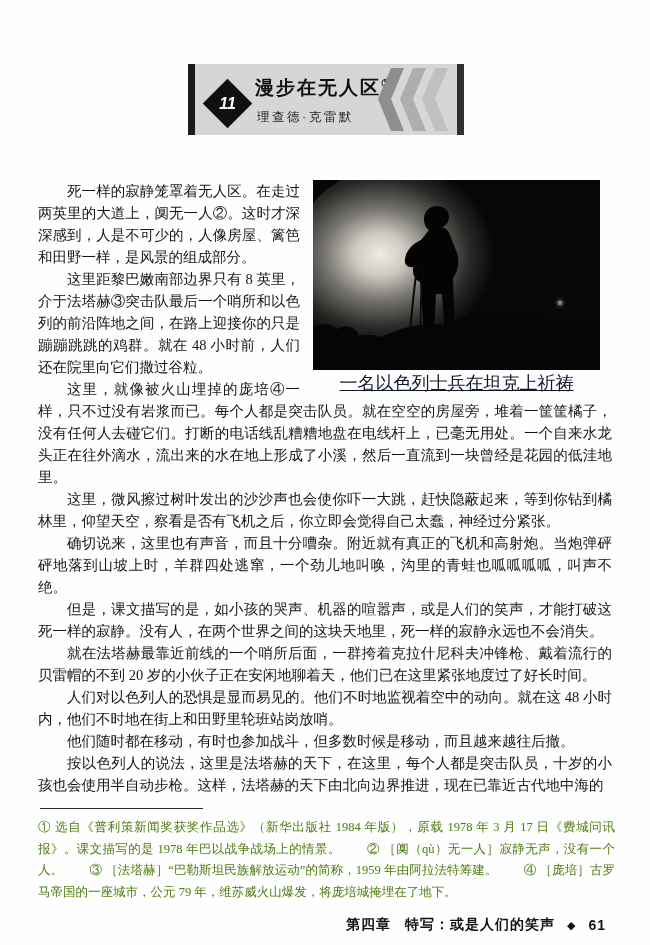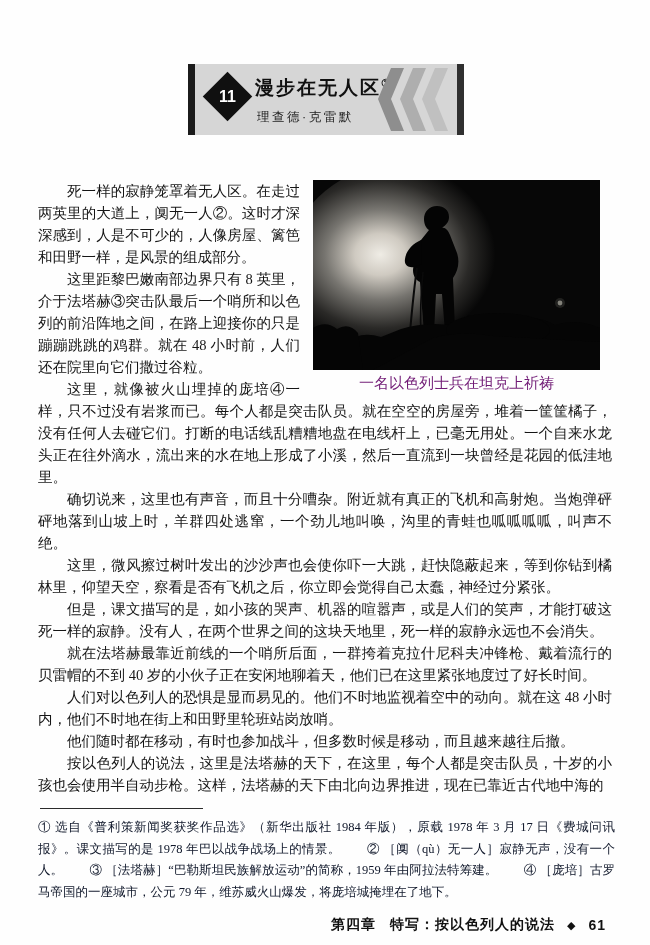--- a/index.html
+++ b/index.html
@@ -16,22 +16,22 @@
 
   
   .banner {
     position: absolute; left: 188px; top: 64px;
     width: 276px; height: 71px;
     background: #d6d6d6;
     border-left: 7px solid #1b1b1b;
     border-right: 7px solid #303030;
   }
   .lesson-badge {
-    position: absolute; left: 15px; top: 15px;
-    width: 35px; height: 35px;
+    position: absolute; left: 15px; top: 22px;
+    width: 35px; height: 35px; font-style: italic;
   }
   .lesson-badge .dia {
     position:absolute; inset:0;
     background:#101010; transform: rotate(45deg);
   }
   .lesson-badge .num {
     position:absolute; inset:0;
     display:flex; align-items:center; justify-content:center;
     color:#ffffff; font-family:"Liberation Sans", sans-serif;
     font-weight:bold; font-size:16px; letter-spacing:0px;
@@ -62,33 +62,34 @@
 
   .photo-figure {
     float: right;
     width: 287px;
     margin: 0 12px 8px 13px;
   }
   .photo-figure svg { display:block; width:287px; height:190px; }
   .photo-caption {
     margin-top:4px;
     text-align:center;
-    font-size:15px; line-height:18px; color:#701a75;
+    font-size:18px; line-height:18px; color:#0f172a;
     text-indent:0;
+    text-decoration:underline;
   }
 
   
   .footnotes {
     position:absolute; left:38px; top:808px; width:577px;
   }
   .footnote-rule {
     width:163px; border-top:1.5px solid #2b2b2b; margin-bottom:8px; margin-left:2px;
   }
   .footnote-text {
-    font-size:12.5px; line-height:21.5px; text-align:justify; color:#0f172a;
+    font-size:12.5px; line-height:21.5px; text-align:justify; color:#4d7c0f;
   }
   .footnote-item { margin-right:2.1em; }
   .footnote-item:last-child { margin-right:0; }
 
   
   .footer {
     position:absolute; right:44px; top:916px;
     display:flex; align-items:center;
     font-family:"Liberation Sans", sans-serif;
     font-weight:bold; font-size:14px; color:#111;
@@ -150,35 +151,35 @@
         <path fill="#050505" d="M0,190 L0,148 Q13,140 24,149 Q36,142 45,153 L50,190 Z"></path>
         <path fill="#060606" d="M120,158 Q150,150 180,156 L287,162 L287,190 L60,190 Z"></path>
       </svg>
       <figcaption class="photo-caption">一名以色列士兵在坦克上祈祷</figcaption>
     </figure>
 
     <div>
         <p>死一样的寂静笼罩着无人区。在走过两英里的大道上，阒无一人②。这时才深深感到，人是不可少的，人像房屋、篱笆和田野一样，是风景的组成部分。</p>
         <p>这里距黎巴嫩南部边界只有 8 英里，介于法塔赫③突击队最后一个哨所和以色列的前沿阵地之间，在路上迎接你的只是蹦蹦跳跳的鸡群。就在 48 小时前，人们还在院里向它们撒过谷粒。</p>
         <p>这里，就像被火山埋掉的庞培④一样，只不过没有岩浆而已。每个人都是突击队员。就在空空的房屋旁，堆着一筐筐橘子，没有任何人去碰它们。打断的电话线乱糟糟地盘在电线杆上，已毫无用处。一个自来水龙头正在往外滴水，流出来的水在地上形成了小溪，然后一直流到一块曾经是花园的低洼地里。</p>
+        <p>这里，微风擦过树叶发出的沙沙声也会使你吓一大跳，赶快隐蔽起来，等到你钻到橘林里，仰望天空，察看是否有飞机之后，你立即会觉得自己太蠢，神经过分紧张。</p>
         <p>确切说来，这里也有声音，而且十分嘈杂。附近就有真正的飞机和高射炮。当炮弹砰砰地落到山坡上时，羊群四处逃窜，一个劲儿地叫唤，沟里的青蛙也呱呱呱呱，叫声不绝。</p>
-        <p>这里，微风擦过树叶发出的沙沙声也会使你吓一大跳，赶快隐蔽起来，等到你钻到橘林里，仰望天空，察看是否有飞机之后，你立即会觉得自己太蠢，神经过分紧张。</p>
         <p>但是，课文描写的是，如小孩的哭声、机器的喧嚣声，或是人们的笑声，才能打破这死一样的寂静。没有人，在两个世界之间的这块天地里，死一样的寂静永远也不会消失。</p>
-        <p>就在法塔赫最靠近前线的一个哨所后面，一群挎着克拉什尼科夫冲锋枪、戴着流行的贝雷帽的不到 40 岁的小伙子正在安闲地聊着天，他们已在这里紧张地度过了好长时间。</p>
+        <p>就在法塔赫最靠近前线的一个哨所后面，一群挎着克拉什尼科夫冲锋枪、戴着流行的贝雷帽的不到 20 岁的小伙子正在安闲地聊着天，他们已在这里紧张地度过了好长时间。</p>
         <p>人们对以色列人的恐惧是显而易见的。他们不时地监视着空中的动向。就在这 48 小时内，他们不时地在街上和田野里轮班站岗放哨。</p>
         <p>他们随时都在移动，有时也参加战斗，但多数时候是移动，而且越来越往后撤。</p>
         <p>按以色列人的说法，这里是法塔赫的天下，在这里，每个人都是突击队员，十岁的小孩也会使用半自动步枪。这样，法塔赫的天下由北向边界推进，现在已靠近古代地中海的</p>
       </div>
   </div>
 
   <div class="footnotes">
     <div class="footnote-rule"></div>
     <div class="footnote-text"><span class="footnote-item">① 选自《普利策新闻奖获奖作品选》（新华出版社 1984 年版），原载 1978 年 3 月 17 日《费城问讯报》。课文描写的是 1978 年巴以战争战场上的情景。</span><span class="footnote-item">② ［阒（qù）无一人］寂静无声，没有一个人。</span><span class="footnote-item">③ ［法塔赫］“巴勒斯坦民族解放运动”的简称，1959 年由阿拉法特筹建。</span><span class="footnote-item">④ ［庞培］古罗马帝国的一座城市，公元 79 年，维苏威火山爆发，将庞培城掩埋在了地下。</span></div>
   </div>
 
   <div class="footer">
     <span class="chapter">第四章</span>
-    <span class="section">特写：按以色列人的说法</span>
+    <span class="section">特写：或是人们的笑声</span>
     <span class="diamond">◆</span>
     <span class="pagenum">61</span>
   </div>
 
 </div>
 
 </body></html>

